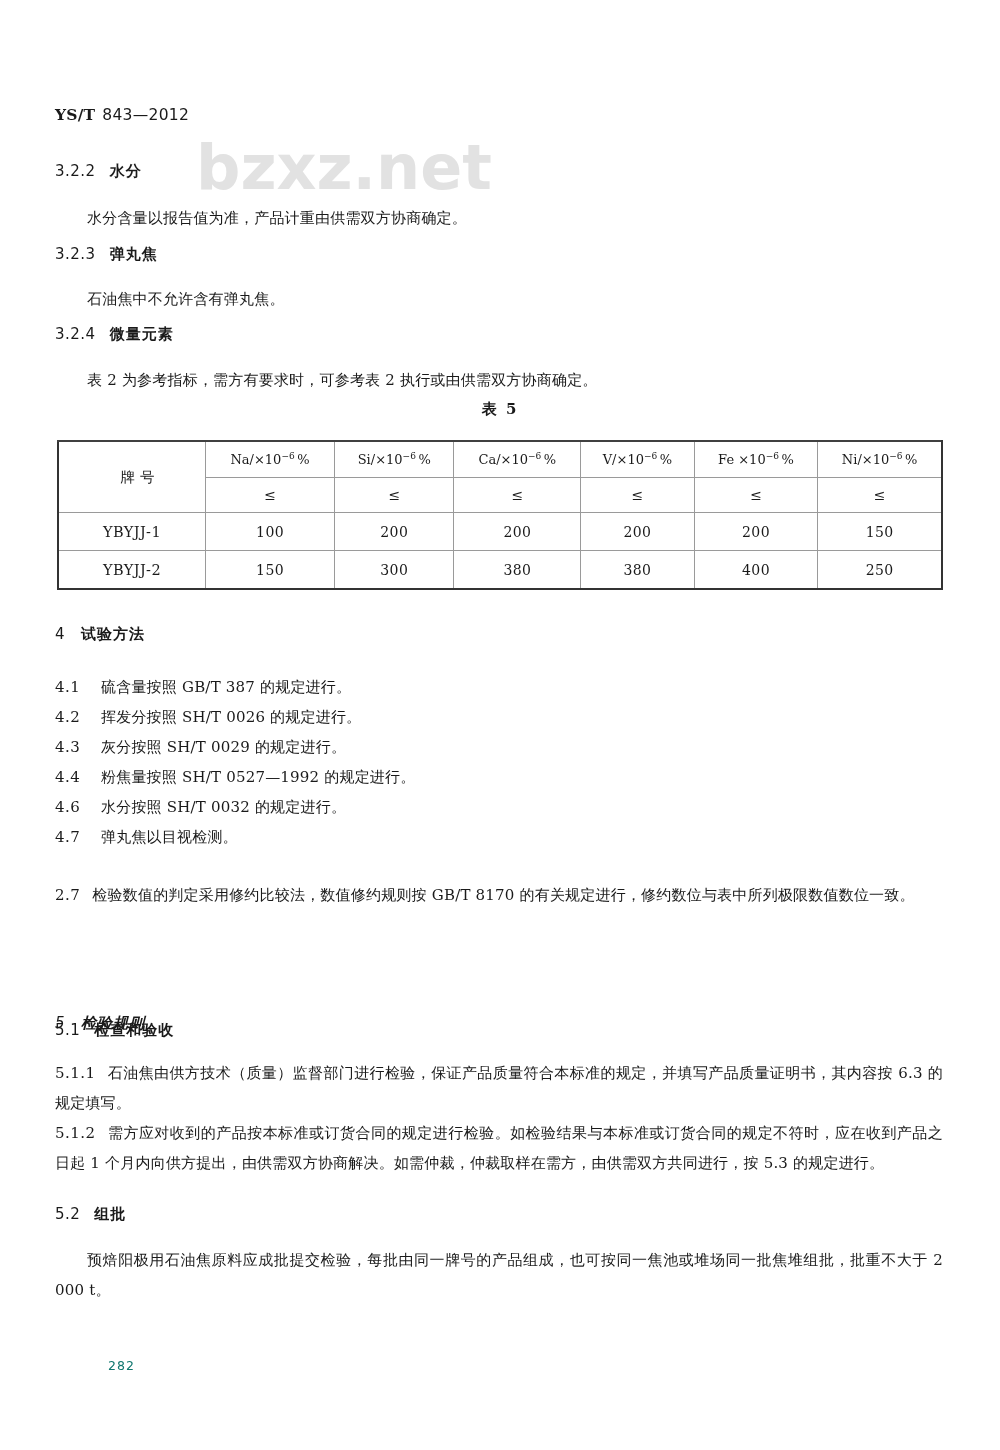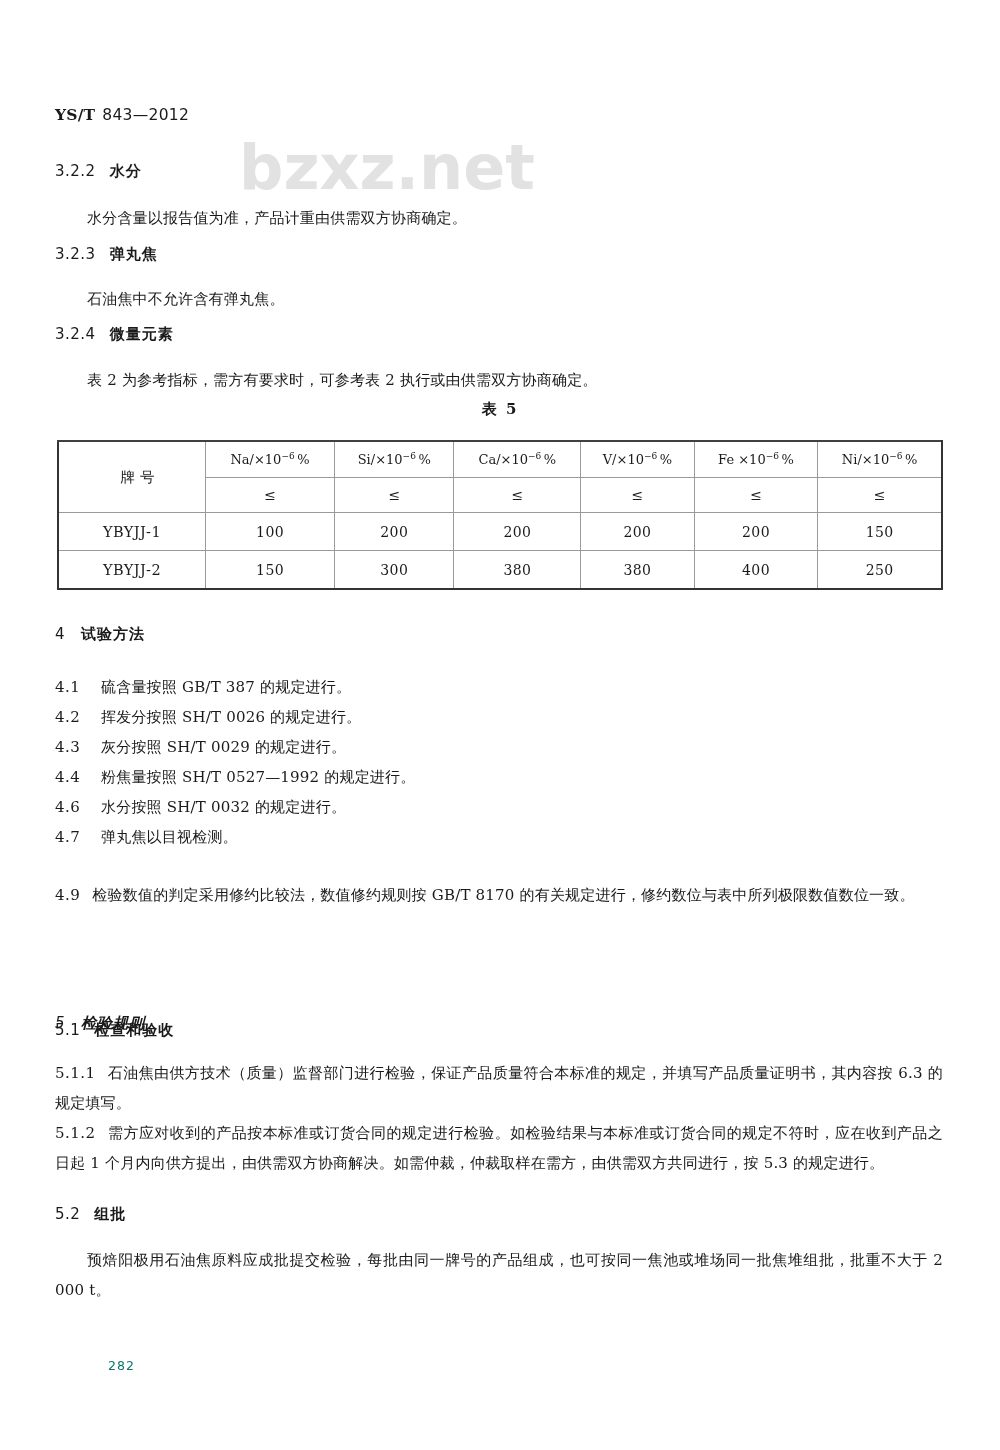--- a/index.html
+++ b/index.html
@@ -30,21 +30,20 @@
     left: 196px;
     top: 131px;
     font-family: "DejaVu Sans", "Liberation Sans", sans-serif;
     font-weight: bold;
     font-size: 62px;
     letter-spacing: 0px;
     color: #e2e2e2;
     z-index: 0;
     white-space: nowrap;
     user-select: none;
-    margin-left: 43px;
   }
 
   .content { position: relative; z-index: 2; }
 
   
   .doc-header {
     position: absolute;
     left: 55px;
     top: 105px;
     font-size: 15.5px;
@@ -261,21 +260,21 @@
     <div class="blk" style="left:55px; top:672px; width:890px;">
       <div class="listline"><span class="ln">4.1</span><span>硫含量按照 GB/T 387 的规定进行。</span></div>
       <div class="listline"><span class="ln">4.2</span><span>挥发分按照 SH/T 0026 的规定进行。</span></div>
       <div class="listline"><span class="ln">4.3</span><span>灰分按照 SH/T 0029 的规定进行。</span></div>
       <div class="listline"><span class="ln">4.4</span><span>粉焦量按照 SH/T 0527—1992 的规定进行。</span></div>
       <div class="listline"><span class="ln">4.6</span><span>水分按照 SH/T 0032 的规定进行。</span></div>
       <div class="listline"><span class="ln">4.7</span><span>弹丸焦以目视检测。</span></div>
     </div>
 
     <div class="blk numbered" style="left:55px; top:880px; width:888px;">
-      <span class="ln">4.9</span><span>检验数值的判定采用修约比较法，数值修约规则按 GB/T 8170 的有关规定进行，修约数位与表中所列极限数值数位一致。</span>
+      <span class="ln">2.7</span><span>检验数值的判定采用修约比较法，数值修约规则按 GB/T 8170 的有关规定进行，修约数位与表中所列极限数值数位一致。</span>
     </div>
 
     <div class="blk clause-head major" style="left:55px; top:1014px;font-style:italic;">
       <span class="num">5</span><span class="ttl">检验规则</span>
     </div>
 
     <div class="blk clause-head" style="left:55px; top:1021px;">
       <span class="num">5.1</span><span class="ttl">检查和验收</span>
     </div>
 

